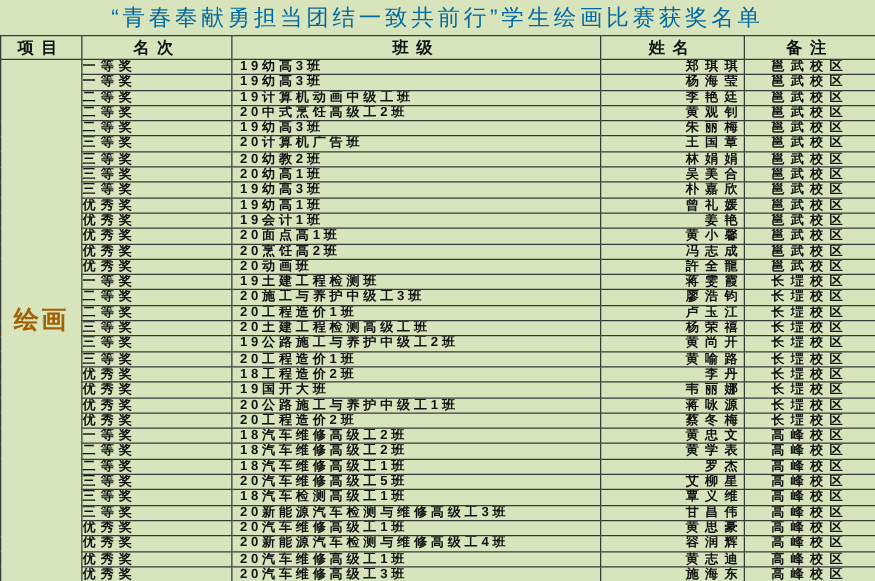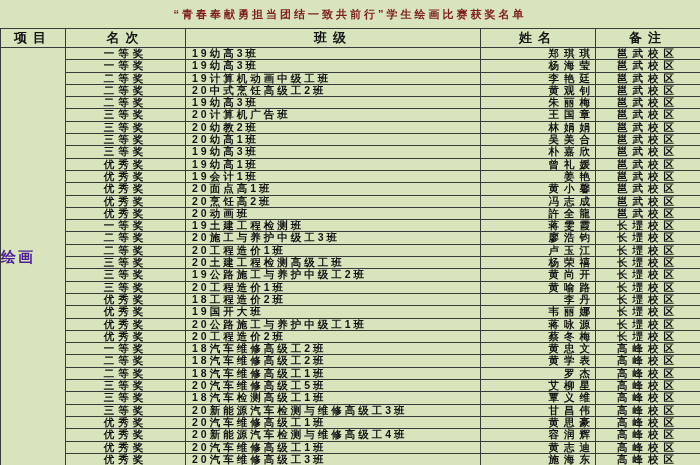--- a/index.html
+++ b/index.html
@@ -13,23 +13,23 @@
   }
   .sheet {
     width: 700px;
     height: 465px;
     background: #d8e4bc;
   }
   .title {
     height: 28px;
     line-height: 29px;
     text-align: center;
-    font-size: 11px;
-    font-weight: bold;
-    color: #7f1d1d;
+    font-size: 18px;
+    font-weight: normal;
+    color: #0369a1;
     letter-spacing: 3px;
     white-space: nowrap;
   }
   table {
     width: 700px;
     table-layout: fixed;
     border-collapse: collapse;
     border-radius: 22px;
   }
   th, td {
@@ -44,29 +44,30 @@
     height: 16px;
     font-size: 13px;
     letter-spacing: 6px;
     text-align: center;
   }
   tbody td {
     height: 11.3px;
     font-size: 10.5px;
     line-height: 11.3px;
   }
-  td.c-rank   { text-align: center; letter-spacing: 4px; }
+  td.c-rank   { text-align: left; letter-spacing: 4px; }
   td.c-class  { text-align: left; padding-left: 6px; letter-spacing: 3px; }
   td.c-name   { text-align: right; letter-spacing: 5px; }
   td.c-remark { text-align: center; letter-spacing: 5px; }
   td.c-project {
+    text-align: center;
     vertical-align: middle;
-    font-size: 15px;
+    font-size: 20px;
     letter-spacing: 2px;
-    color: #4c1d95;
+    color: #a16207;
   }
 </style>
 </head>
 <body>
 
 <div class="sheet">
   <div class="title">“青春奉献勇担当团结一致共前行”学生绘画比赛获奖名单</div>
 
   <table>
     <colgroup>

